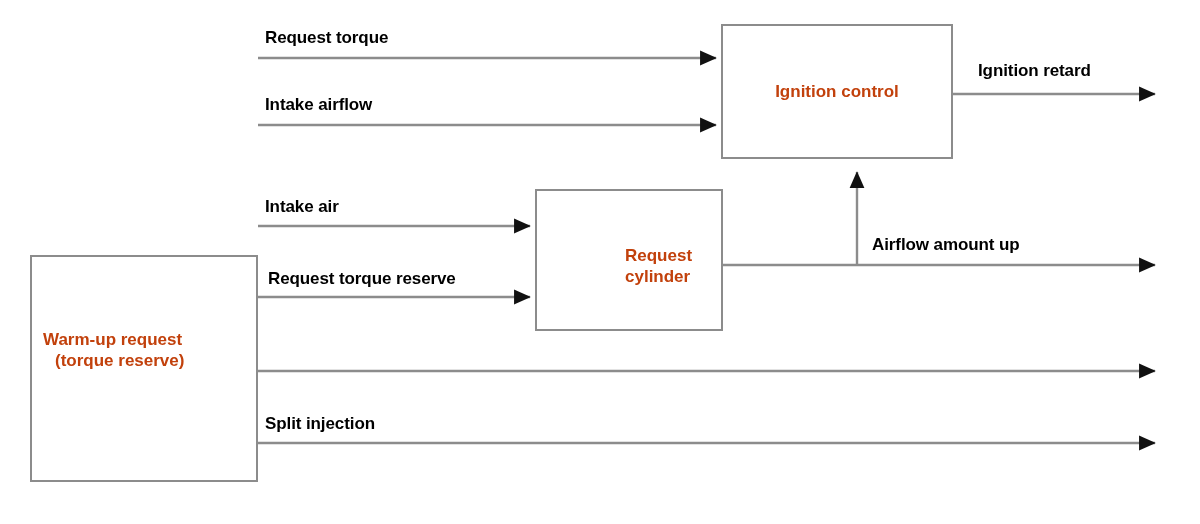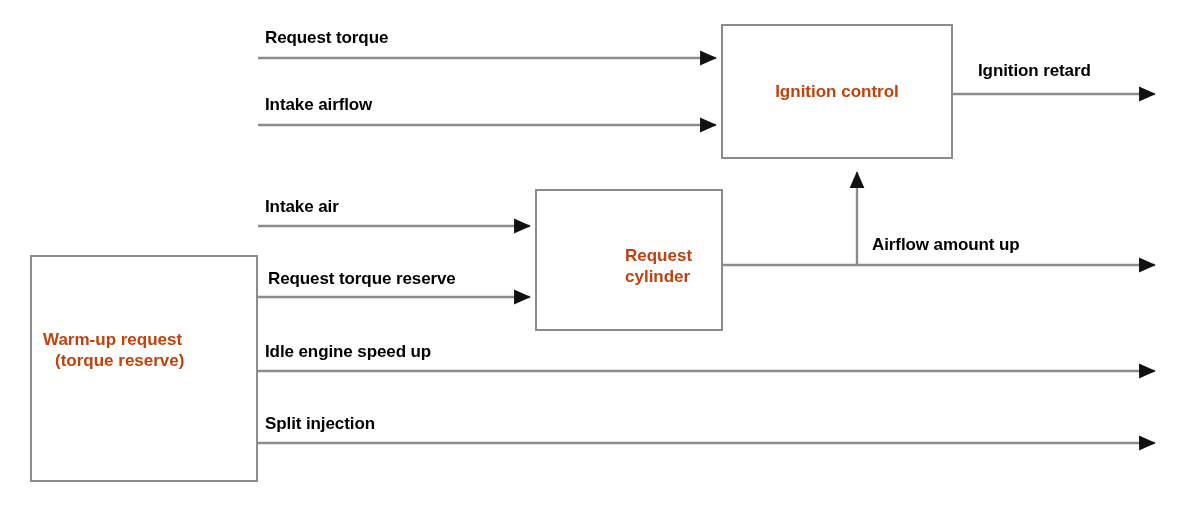--- a/index.html
+++ b/index.html
@@ -112,17 +112,16 @@
   <span class="lbl" style="left:265px; top:94px;">Intake airflow</span>
 
   <span class="lbl" style="left:978px; top:60px;">Ignition retard</span>
 
   <span class="lbl" style="left:265px; top:196px;">Intake air</span>
 
   <span class="lbl" style="left:268px; top:268px;">Request torque reserve</span>
 
   <span class="lbl" style="left:872px; top:234px;">Airflow amount up</span>
 
-  <span class="lbl" style="left:265px; top:341px;">Idle engine speed up</span>
 
   <span class="lbl" style="left:265px; top:413px;">Split injection</span>
 
 </div>
 
 </body></html>

